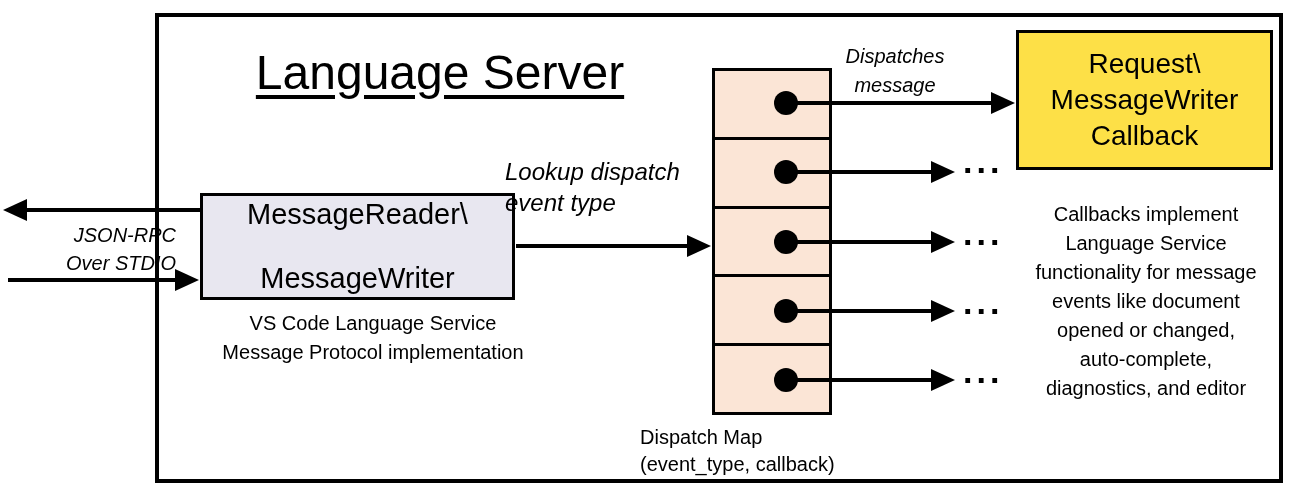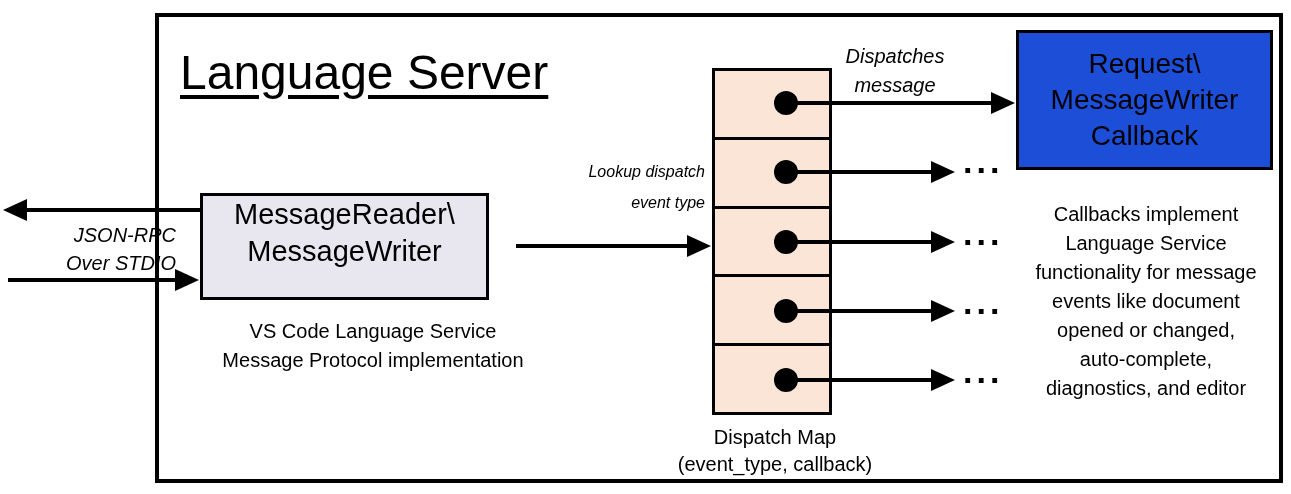--- a/index.html
+++ b/index.html
@@ -12,55 +12,55 @@
     overflow:hidden;
   }
   .abs{position:absolute;}
   #outer-box{
     left:155px;top:13px;width:1128px;height:470px;
     border:4px solid #000;box-sizing:border-box;
     background:transparent;
   }
   #diagram-title{
     left:180px;top:46px;width:520px;
-    font-size:48px;line-height:54px;text-align:left;
+    font-size:48px;line-height:54px;text-align:center;
     text-decoration:underline;
     text-underline-offset:6px;
     white-space:nowrap;
   }
   .io-label{
     left:0px;top:221px;width:176px;
     font-size:20px;line-height:28px;font-style:italic;
     text-align:right;white-space:nowrap;
   }
   #message-box{
-    left:200px;top:193px;width:289px;height:107px;
+    left:200px;top:193px;width:315px;height:107px;
     border:3px solid #000;box-sizing:border-box;
-    display:flex;flex-direction:column;justify-content:flex-start;
+    display:flex;flex-direction:column;justify-content:space-between;
     text-align:center;font-size:29px;line-height:37px;
   }
   #message-caption{
     left:193px;top:309px;width:360px;
-    font-size:20px;line-height:29px;text-align:center;white-space:nowrap;margin-top:8px;
+    font-size:20px;line-height:29px;text-align:center;white-space:nowrap;
   }
   #lookup-label{
     left:505px;top:156px;width:200px;
-    font-size:16px;line-height:31px;font-style:italic;
-    text-align:right;white-space:nowrap;
+    font-size:24px;line-height:31px;font-style:italic;
+    text-align:left;white-space:nowrap;
   }
   #dispatch-map{
     left:712px;top:68px;width:120px;height:347px;
     border:3px solid #000;box-sizing:border-box;
     display:flex;flex-direction:column;
   }
   .dispatch-cell{flex:1;border-bottom:3px solid #000;}
   .dispatch-cell:last-child{border-bottom:none;}
   #dispatch-caption{
     left:640px;top:424px;width:270px;
-    font-size:20px;line-height:27px;text-align:center;white-space:nowrap;
+    font-size:20px;line-height:27px;white-space:nowrap;
   }
   #dispatches-label{
     left:810px;top:42px;width:170px;
     font-size:20px;line-height:29px;font-style:italic;
     text-align:center;white-space:nowrap;
   }
   #callback-box{
     left:1016px;top:30px;width:257px;height:140px;
     border:3px solid #000;box-sizing:border-box;
     display:flex;flex-direction:column;justify-content:center;
@@ -114,21 +114,21 @@
   <div class="abs" id="dispatch-caption">
     <div>Dispatch Map</div>
     <div>(event_type, callback)</div>
   </div>
 
   <div class="abs" id="dispatches-label">
     <div>Dispatches</div>
     <div>message</div>
   </div>
 
-  <div class="abs" id="callback-box" style="background: #1d4ed8; align-items: center;">
+  <div class="abs" id="callback-box" style="background: #fde047; align-items: center;">
     <div>Request\</div>
     <div>MessageWriter</div>
     <div>Callback</div>
   </div>
 
   <div class="abs" id="callbacks-note">
     <div>Callbacks implement</div>
     <div>Language Service</div>
     <div>functionality for message</div>
     <div>events like document</div>

